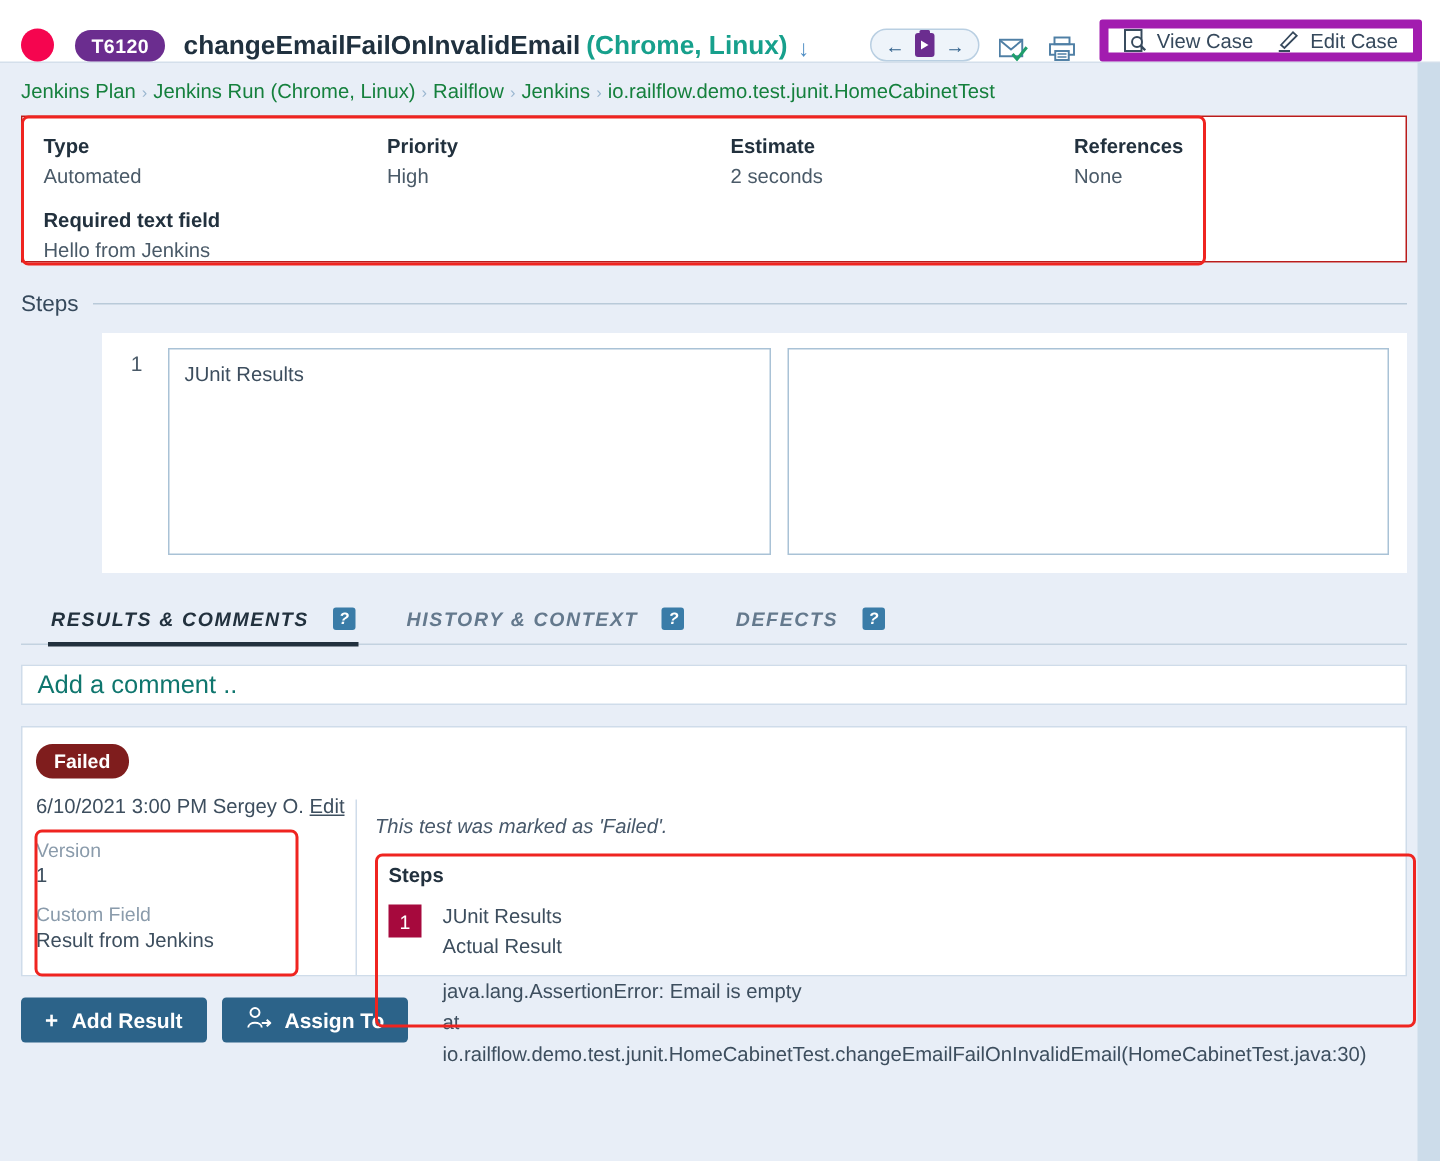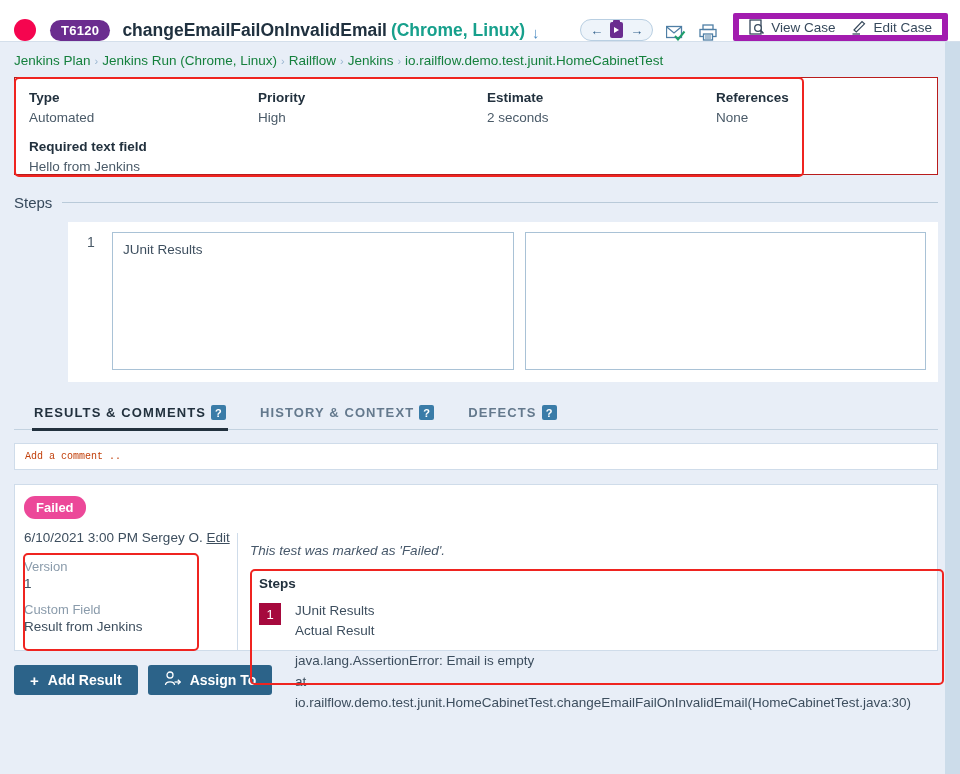--- a/index.html
+++ b/index.html
@@ -134,61 +134,62 @@
   }
 
   
   .tabs {
     margin:19px 22px 0 14px;
     border-bottom:1px solid #c3d2e0;
     display:flex; gap:30px;
     padding-left:18px;
   }
   .tab {
-    display:flex; align-items:flex-end; gap:5px;
+    display:flex; align-items:flex-end; gap:16px;
     padding:4px 2px 8px 2px;
     font-size:13px; font-weight:bold; letter-spacing:1.1px;
     color:#64798d;
     border-bottom:3px solid transparent;
     margin-bottom:-2px;
+    font-style:italic;
   }
   .tab.active { color:#22313e; border-bottom-color:#22313e; }
   .qbadge {
     width:15px; height:15px; background:#3a7ca8; color:#fff;
     font-size:11px; font-weight:bold; letter-spacing:0;
     display:flex; align-items:center; justify-content:center;
     border-radius:2px;
   }
 
   
   .comment-box {
     margin:13px 22px 0 14px;
     background:#fff; border:1px solid #cfdcea;
     height:27px; display:flex; align-items:center;
     padding:0 10px;
   }
   .comment-box span {
-    font-family:Liberation Mono, monospace;
-    font-size:10px; color:#c2410c;
+    font-family:Liberation Sans, sans-serif;
+    font-size:17px; color:#0f766e;
   }
 
   
   .result-card {
     margin:14px 22px 0 14px;
     background:#fff; border:1px solid #cfdcea;
     display:flex; height:167px;
   }
   .result-left {
     width:222px; flex:0 0 auto;
     padding:11px 0 0 9px;
     position:relative;
   }
   .failed-badge {
     display:inline-block;
-    background:#ec4899; color:#fff;
+    background:#7f1d1d; color:#fff;
     font-size:13px; font-weight:bold;
     padding:4px 12px; border-radius:11px;
   }
   .result-meta { margin-top:11px; font-size:13.5px; color:#3d4e5e; }
   .result-meta a { color:#3d4e5e; text-decoration:underline; }
   .cfield-wrap { margin-top:14px; position:relative; width:176px; }
   .cf-label { font-size:13px; color:#8a9bab; }
   .cf-value { font-size:13.5px; color:#3d4e5e; margin-top:2px; }
   .cf-block { margin-top:11px; }
   #redbox-custom { left:-1px; top:-6px; width:176px; height:98px; }

